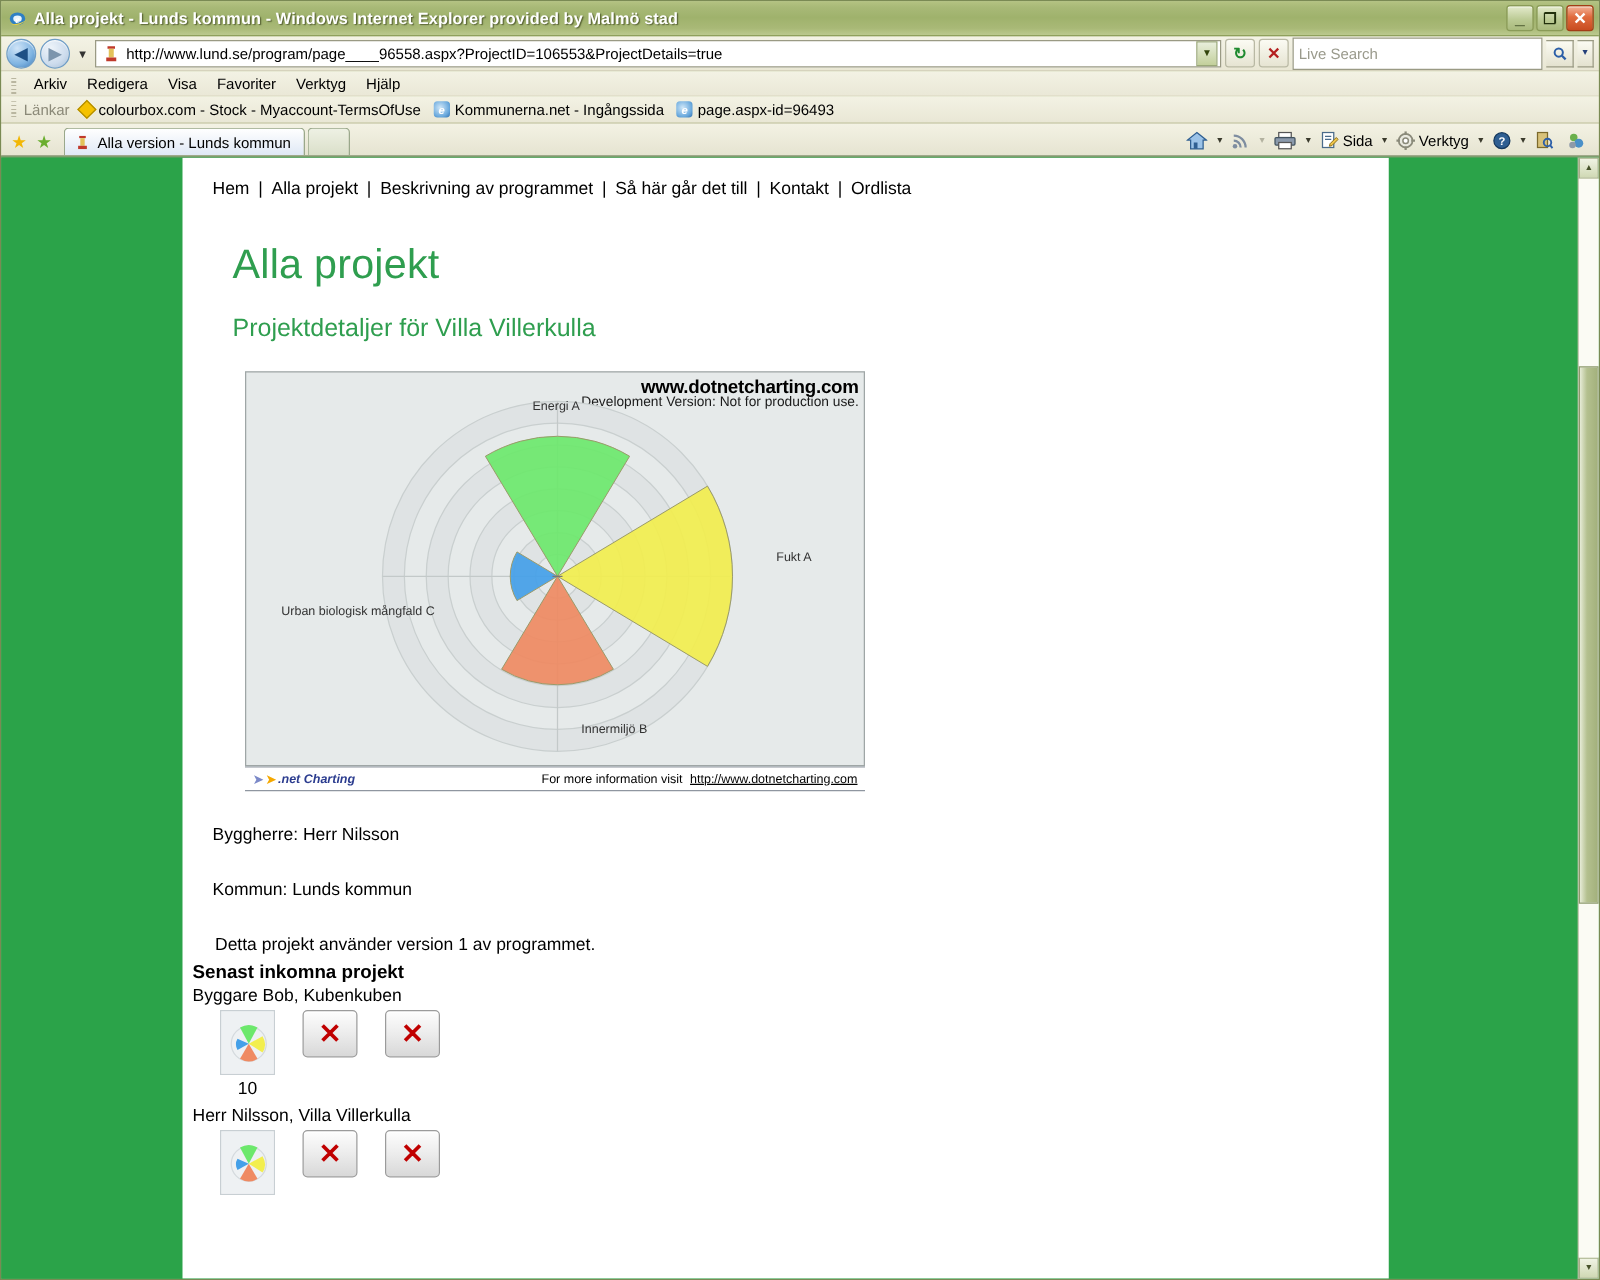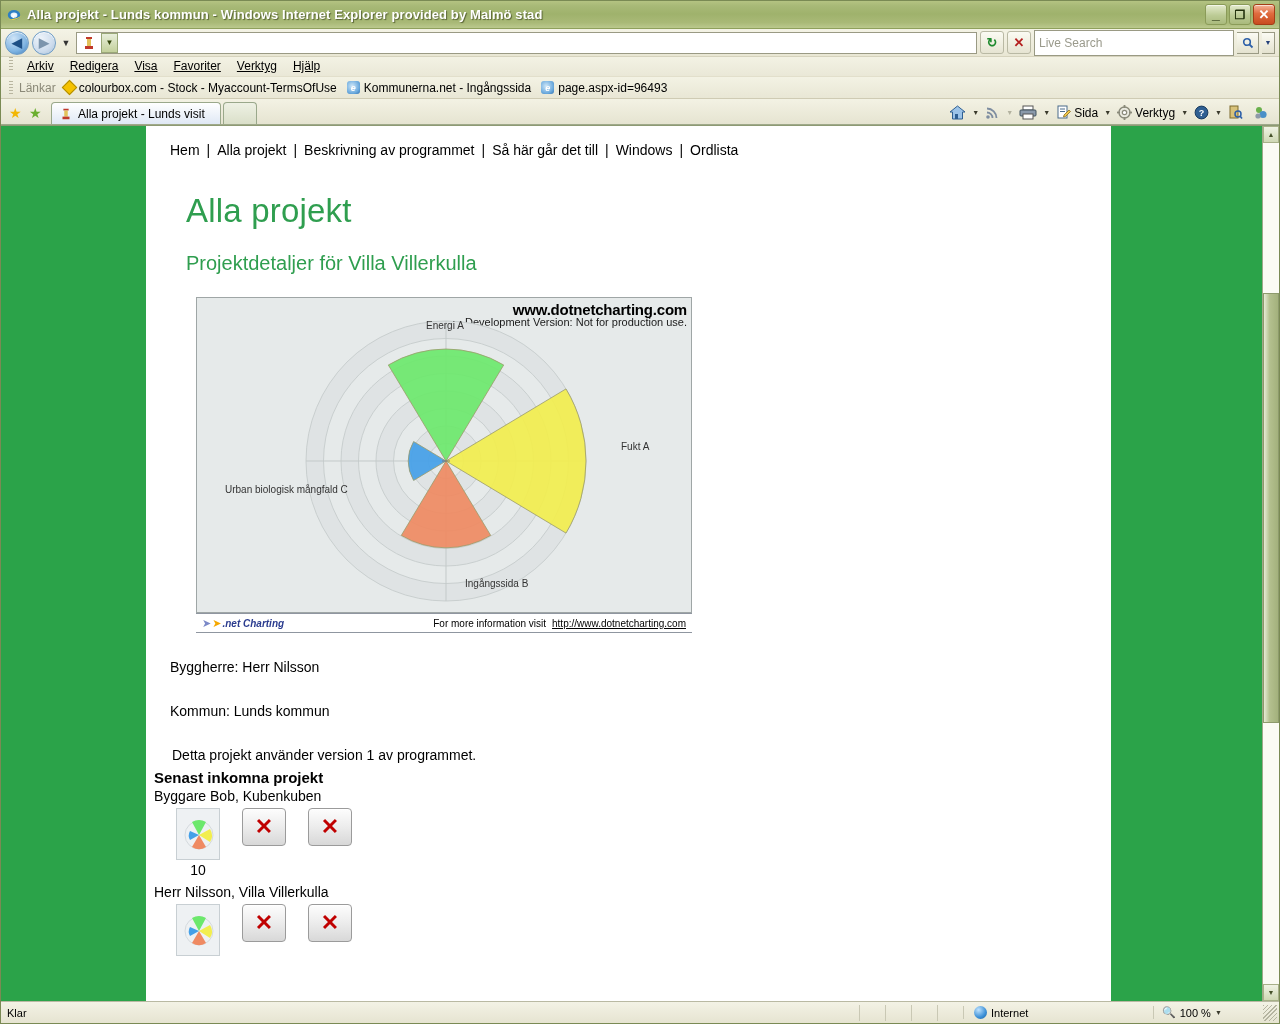--- a/index.html
+++ b/index.html
@@ -136,25 +136,24 @@
   .search-caret {
     width: 13px; height: 22px;
     border: 1px solid #9a9a84; border-left: none;
     background: linear-gradient(to bottom, #fbfbf3, #e4e2cf);
     display: flex; align-items: center; justify-content: center;
     font-size: 7px; color: #24407a;
   }
 
   
   .menubar {
-    height: 20px; display: flex; align-items: flex-start;
+    height: 20px; display: flex; align-items: flex-end;
     background: linear-gradient(to bottom, #f3f2e4, #eae8d7);
     padding-left: 8px; gap: 0px;
     border-bottom: 1px solid #e2dfcb;
-    text-decoration: underline;
   }
   .grip {
     width: 4px; height: 14px; margin-right: 6px;
     background-image: repeating-linear-gradient(to bottom, #b9b6a0 0 1px, transparent 1px 3px);
     flex: none;
   }
   .menu-item {
     padding: 2px 8px; font-size: 12px; color: #000;
   }
 
@@ -413,20 +412,21 @@
       <span>▼</span>
     </span>
     <span class="url-box">
       <span class="url-favicon">
         <svg width="16" height="16" viewBox="0 0 16 16">
           <rect x="5" y="2" width="6" height="2" fill="#c0392b"></rect>
           <rect x="6" y="4" width="4" height="7" fill="#e3c25a"></rect>
           <rect x="4" y="11" width="8" height="3" fill="#c0392b"></rect>
         </svg>
       </span>
+      <span class="url-text">http://www.lund.se/program/page____96558.aspx?ProjectID=106553&amp;ProjectDetails=true</span>
       <span class="url-drop">
         <span>▼</span>
       </span>
     </span>
     <span class="tool-sq refresh">
       <span>↻</span>
     </span>
     <span class="tool-sq stop">
       <span>✕</span>
     </span>
@@ -477,21 +477,21 @@
       <span class="star green">★</span>
     </span>
     <span class="tab">
       <span class="tab-favicon">
         <svg width="14" height="14" viewBox="0 0 16 16">
           <rect x="5" y="2" width="6" height="2" fill="#c0392b"></rect>
           <rect x="6" y="4" width="4" height="7" fill="#e3c25a"></rect>
           <rect x="4" y="11" width="8" height="3" fill="#c0392b"></rect>
         </svg>
       </span>
-      <span>Alla projekt - Lunds visit</span>
+      <span>Alla version - Lunds kommun</span>
     </span>
     <span class="tab empty">
       <span></span>
     </span>
 
     <span class="cmdbar">
       <span class="cmd">
         <svg width="17" height="15" viewBox="0 0 17 15">
           <path d="M8.5 1 L16 7 H13.5 V14 H3.5 V7 H1 Z" fill="#9cc3e8" stroke="#2f5f92" stroke-width="1"></path>
           <rect x="6" y="9" width="3" height="5" fill="#2f5f92"></rect>
@@ -560,21 +560,21 @@
         </svg>
       </span>
     </span>
   </div>
 
   <div class="viewport">
     <div class="page-area">
       <div class="content-col">
 
         <div class="topnav">
-          <a href="#">Hem</a><span class="sep">|</span><a href="#">Alla projekt</a><span class="sep">|</span><a href="#">Beskrivning av programmet</a><span class="sep">|</span><a href="#">Så här går det till</a><span class="sep">|</span><a href="#">Windows</a><span class="sep">|</span><a href="#">Ordlista</a>
+          <a href="#">Hem</a><span class="sep">|</span><a href="#">Alla projekt</a><span class="sep">|</span><a href="#">Beskrivning av programmet</a><span class="sep">|</span><a href="#">Så här går det till</a><span class="sep">|</span><a href="#">Kontakt</a><span class="sep">|</span><a href="#">Ordlista</a>
         </div>
 
         <h1 class="page-title">Alla projekt</h1>
         <h2 class="sub-title">Projektdetaljer för Villa Villerkulla</h2>
 
         <div class="chart-wrap">
           <div class="chart-box">
             <div class="watermark">
               <div class="wm1">www.dotnetcharting.com</div>
               <div class="wm2">Development Version: Not for production use.</div>
@@ -597,21 +597,21 @@
                   <path d="M 145 145 L 202.68426438992608 48.997262321363436 A 112 112 0 0 0 87.31573561007392 48.99726232136342 Z" fill="#6ce86c" fill-opacity="0.92" stroke="#9a9a6a" stroke-width="0.8"></path>
                   <path d="M 145 145 L 265.00342209829574 217.10533048740757 A 140 140 0 0 0 265.00342209829574 72.89466951259242 Z" fill="#f2ee4e" fill-opacity="0.92" stroke="#9a9a6a" stroke-width="0.8"></path>
                   <path d="M 145 145 L 100.29469509780728 219.40212170094333 A 86.8 86.8 0 0 0 189.7053049021927 219.40212170094335 Z" fill="#ef8a62" fill-opacity="0.92" stroke="#9a9a6a" stroke-width="0.8"></path>
                   <path d="M 145 145 L 112.59907603346016 125.53156076839994 A 37.8 37.8 0 0 0 112.59907603346016 164.46843923160003 Z" fill="#44a0e8" fill-opacity="0.92" stroke="#9a9a6a" stroke-width="0.8"></path>
                 </g>
               <line x1="141" y1="145" x2="149" y2="145" stroke="#777" stroke-width="1"></line>
             </svg>
 
             <div class="axis-label lbl-top">Energi A</div>
             <div class="axis-label lbl-right">Fukt A</div>
-            <div class="axis-label lbl-bottom">Ingångssida B</div>
+            <div class="axis-label lbl-bottom">Innermiljö B</div>
             <div class="axis-label lbl-left">Urban biologisk mångfald C</div>
           </div>
 
           <div class="chart-footer">
             <span class="dnc-logo">
               <span class="swoosh">➤</span>
               <span class="arrow">➤</span>
               <span class="dnc-text">.net Charting</span>
             </span>
             <span class="footer-right">
@@ -688,31 +688,14 @@
       </div>
       <div class="sc-track">
         <div class="sc-thumb"></div>
       </div>
       <div class="sc-btn">
         <span>▼</span>
       </div>
     </div>
   </div>
 
-  <div class="statusbar">
-    <span class="st-text">Klar</span>
-    <span class="st-cell"></span>
-    <span class="st-cell"></span>
-    <span class="st-cell"></span>
-    <span class="st-cell"></span>
-    <span class="st-zone">
-      <span class="globe"></span>
-      <span>Internet</span>
-    </span>
-    <span class="st-zoom">
-      <span class="zoom-ico">🔍</span>
-      <span>100 %</span>
-      <span class="caret">▼</span>
-    </span>
-    <span class="grip-corner"></span>
-  </div>
 
 </div>
 
 </body></html>

